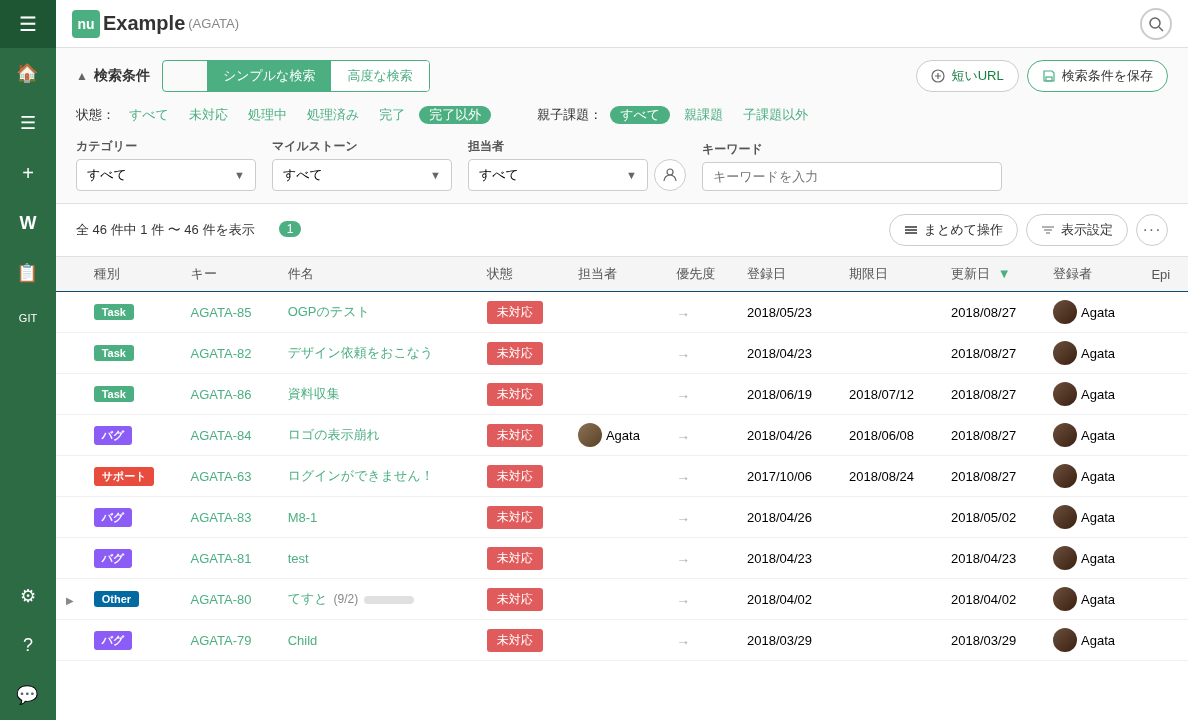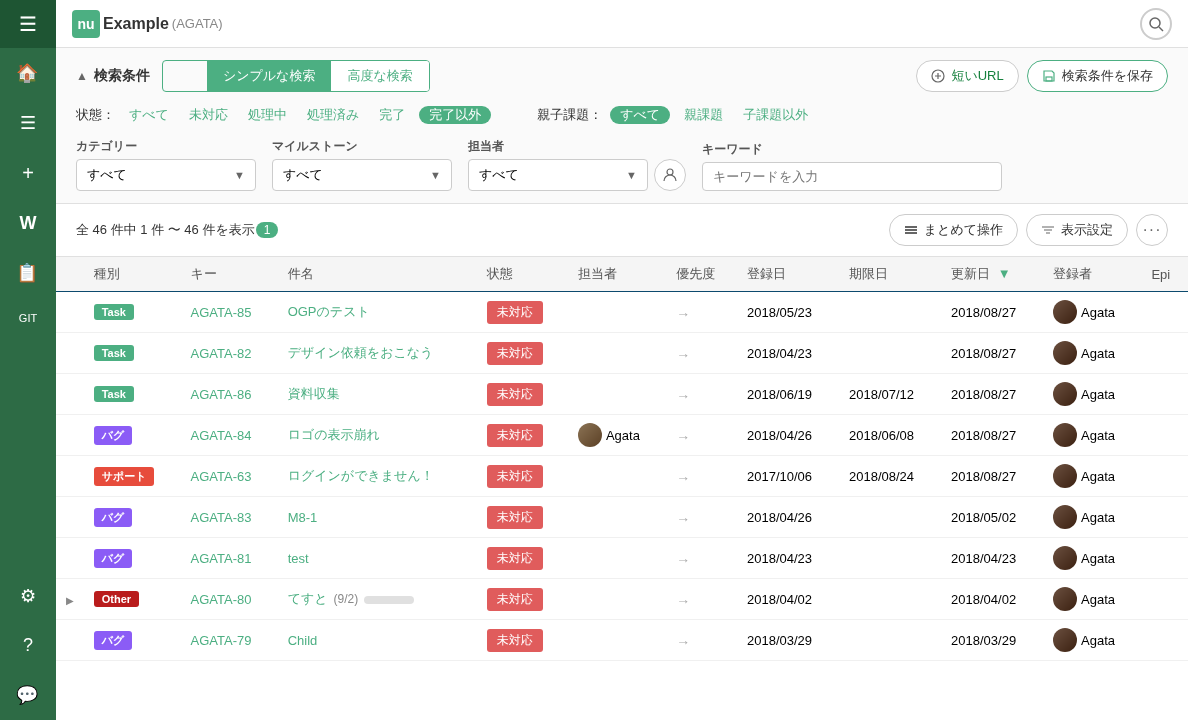--- a/index.html
+++ b/index.html
@@ -67,21 +67,21 @@
       font-weight: bold;
       font-size: 14px;
       width: 28px;
       height: 28px;
       display: flex;
       align-items: center;
       justify-content: center;
       border-radius: 4px;
     }
     .header-title {
-      font-size: 16px;
+      font-size: 20px;
       font-weight: 600;
       color: #333;
     }
     .header-subtitle {
       font-size: 13px;
       color: #888;
     }
     .header-search-icon {
       width: 32px;
       height: 32px;
@@ -251,22 +251,22 @@
       padding: 10px 20px;
       display: flex;
       align-items: center;
       justify-content: space-between;
       border-bottom: 1px solid #e0e0e0;
     }
     .results-count {
       font-size: 13px;
       color: #333;
       display: flex;
-      align-items: center;
-      gap: 1px;
+      align-items: flex-start;
+      gap: 24px;
     }
     .results-badge {
       background: #4caf82;
       color: white;
       border-radius: 10px;
       padding: 1px 8px;
       font-size: 12px;
     }
     .results-actions {
       display: flex;
@@ -336,21 +336,21 @@
       display: inline-block;
       padding: 2px 8px;
       border-radius: 3px;
       font-size: 11px;
       font-weight: 600;
       color: white;
     }
     .badge-task { background: #4caf82; }
     .badge-bug { background: #8b5cf6; color: white; }
     .badge-support { background: #e74c3c; }
-    .badge-other { background: #b91c1c; }
+    .badge-other { background: #0369a1; }
 
     
     .status-badge {
       display: inline-block;
       padding: 3px 10px;
       border-radius: 3px;
       font-size: 12px;
       color: white;
     }
     .status-unresponded { background: #e05c5c; }

